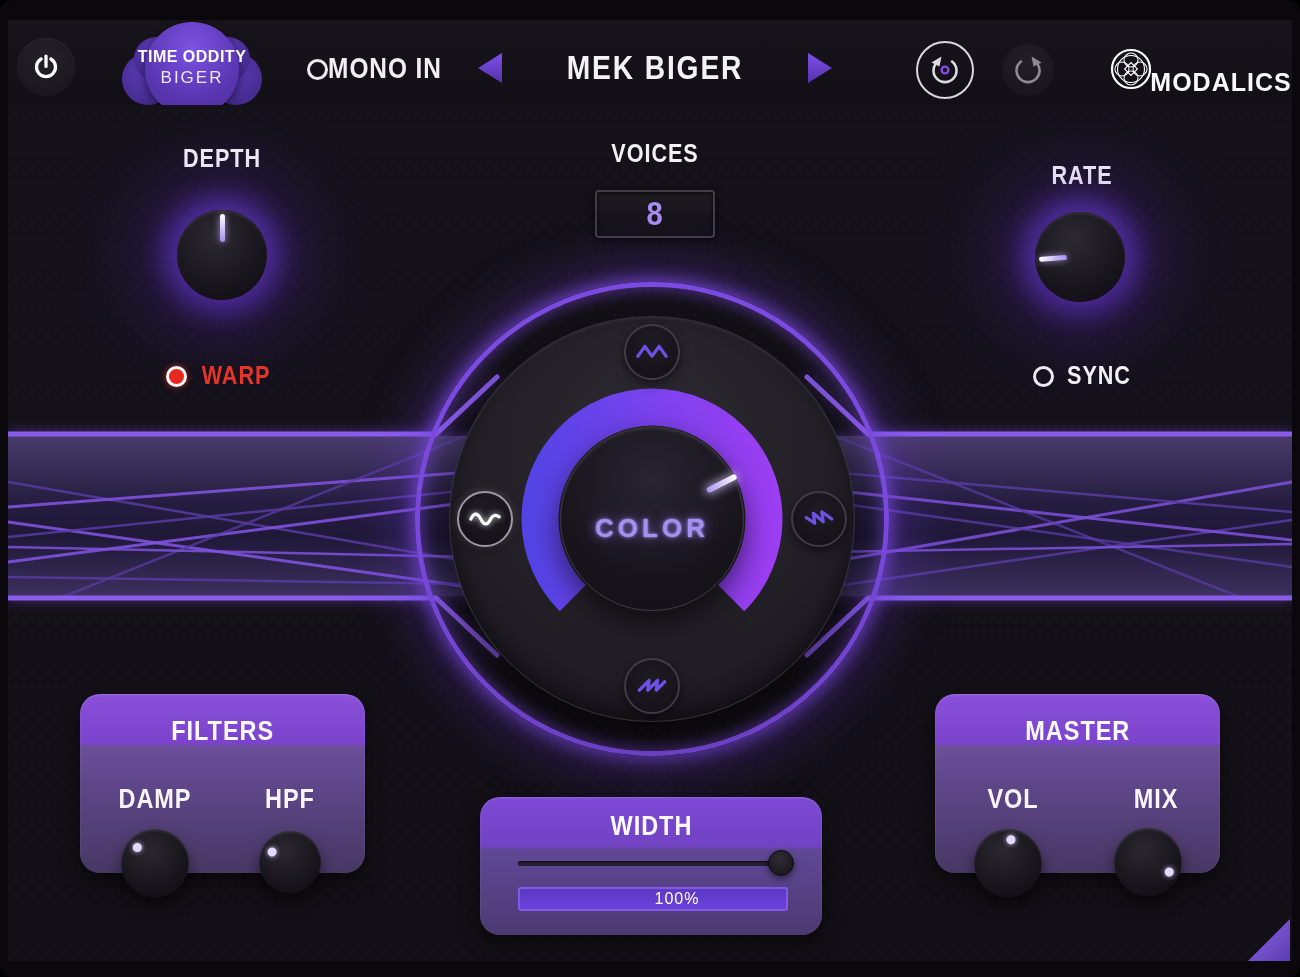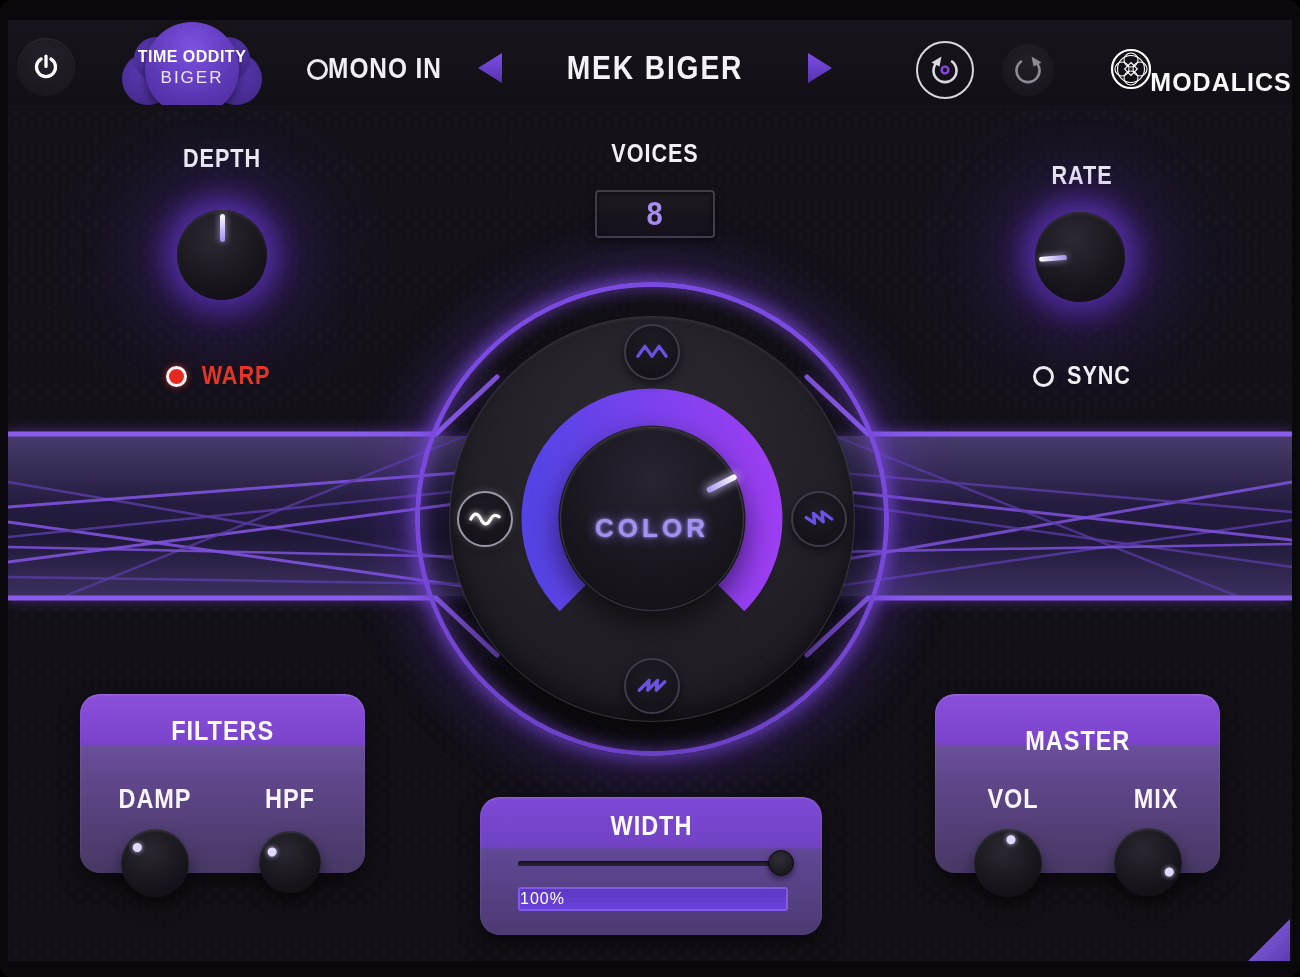--- a/index.html
+++ b/index.html
@@ -95,21 +95,21 @@
     box-shadow:0 9px 16px rgba(0,0,0,.5),inset 0 2px 2px rgba(255,255,255,.09);}
   .dot{position:absolute;left:50%;top:6px;width:9px;height:9px;margin-left:-4.5px;border-radius:50%;
     background:#e3d8ff;box-shadow:0 0 5px rgba(225,212,255,.9);}
 
   .slider-track{position:absolute;left:38px;top:64px;width:274px;height:5px;border-radius:3px;
     background:#262033;box-shadow:inset 0 1px 2px rgba(0,0,0,.8);}
   .slider-thumb{position:absolute;left:288px;top:53px;width:26px;height:26px;border-radius:50%;cursor:pointer;
     background:radial-gradient(circle at 45% 32%,#312d38,#131116);border:1px solid #0a090c;box-shadow:0 3px 6px rgba(0,0,0,.5);}
   .value-bar{position:absolute;left:38px;top:90px;width:270px;height:24px;border-radius:3px;
     border:2px solid #815ae8;background:linear-gradient(180deg,#5c38c2,#6a42da);
-    display:flex;align-items:center;justify-content:flex-start;color:#fff;font-size:16px;letter-spacing:1px;}
+    display:flex;align-items:center;justify-content:center;color:#fff;font-size:16px;letter-spacing:1px;padding-left:48px;}
 
   .resize-handle{position:absolute;left:1238px;top:812px;width:46px;height:46px;cursor:nwse-resize;}
 </style>
 </head>
 <body>
 
 <div class="window">
 
   <div class="topbar">
 
@@ -333,21 +333,21 @@
         <span class="cond">WIDTH</span>
       </div>
       <div class="slider-track"></div>
       <div class="slider-thumb"></div>
       <div class="value-bar">
         <span>100%</span>
       </div>
     </div>
 
     <div class="panel side" style="left:927px;top:589px;">
-      <div class="ptitle" style="top:32px;">
+      <div class="ptitle" style="top:22px;">
         <span class="cond">MASTER</span>
       </div>
       <div class="plabel" style="left:78px;top:105px;">
         <span class="cond">VOL</span>
       </div>
       <div class="plabel" style="left:213px;top:105px;margin-left:8px;">
         <span class="cond">MIX</span>
       </div>
       <div class="smallknob" style="left:39px;top:135px;width:68px;height:68px;">
         <div class="rot" style="transform:rotate(6deg);">

